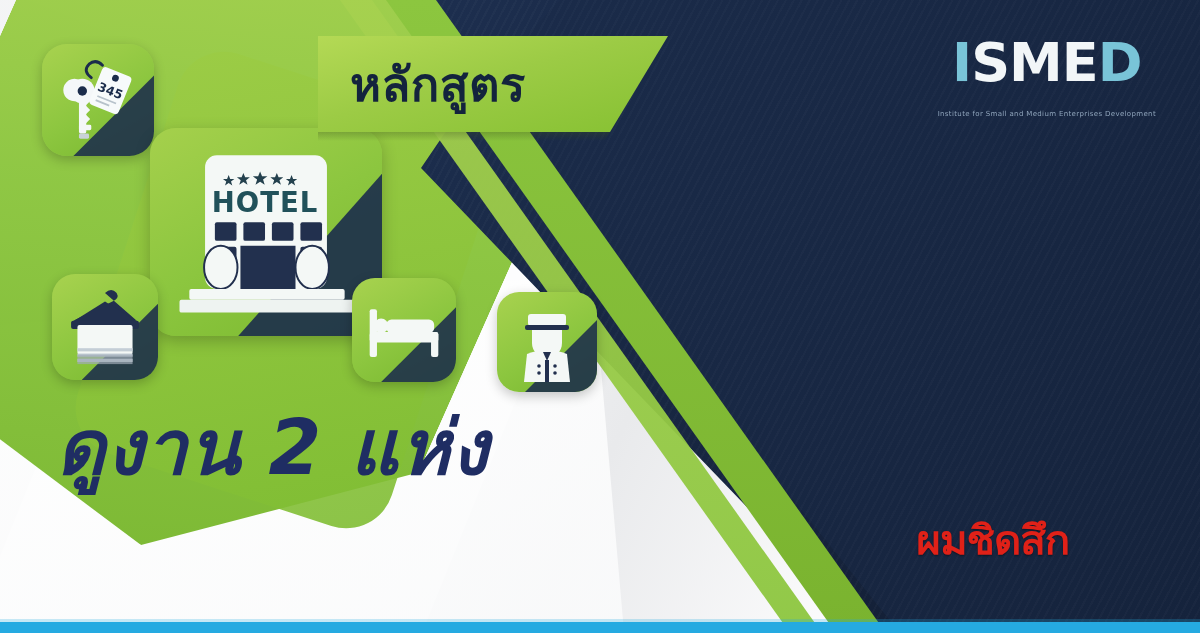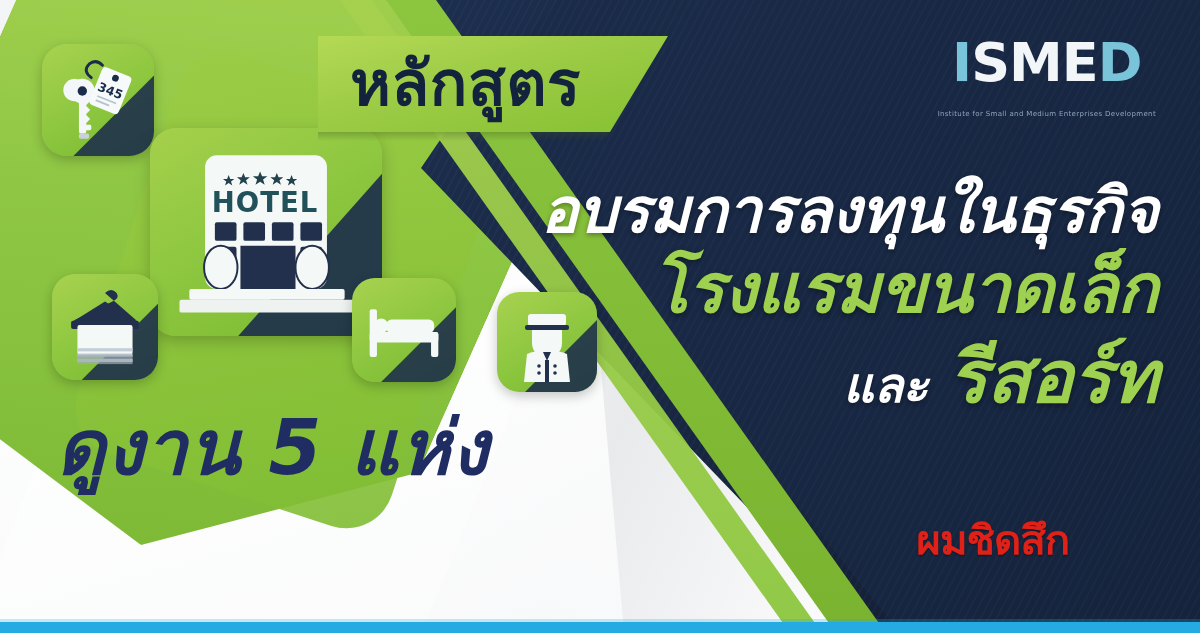--- a/index.html
+++ b/index.html
@@ -86,21 +86,21 @@
 
   
   .ribbon{
     position:absolute; left:318px; top:36px; width:350px; height:96px;
     background:linear-gradient(165deg,#b4d955 0%,#9ccb45 45%,#86c132 100%);
     clip-path:polygon(0 0, 350px 0, 292px 96px, 0 96px);
     display:flex; align-items:center;
     box-shadow:0 3px 10px rgba(0,0,0,.18);
   }
   .ribbon-label{
-    font-size:62px; font-weight:bold; color:#13233d;
+    font-size:47px; font-weight:bold; color:#13233d;
     margin-left:32px; letter-spacing:.5px; line-height:1;
     font-family:"DejaVu Sans","Liberation Sans",sans-serif;
   }
   .ribbon-shadow{
     position:absolute; left:318px; top:132px; width:292px; height:9px;
     background:linear-gradient(180deg,rgba(60,80,30,.30),rgba(60,80,30,0));
     clip-path:polygon(0 0,292px 0,286px 9px,0 9px);
   }
 
   
@@ -325,31 +325,23 @@
     <div class="logo-word">
       <span class="l-i">I</span>
       <span class="l-s">S</span>
       <span class="l-m">M</span>
       <span class="l-e">E</span>
       <span class="l-d">D</span>
     </div>
     <div class="logo-sub">Institute for Small and Medium Enterprises Development</div>
   </div>
 
-  <div class="headline">
-    <div class="hl-1">อบรมการลงทุนในธุรกิจ</div>
-    <div class="hl-2">โรงแรมขนาดเล็ก</div>
-    <div class="hl-3">
-      <span class="and">และ</span>
-      <span class="resort">รีสอร์ท</span>
-    </div>
-  </div>
 
   <div class="bl-text">
-    <div class="bl-line">ดูงาน 5 แห่ง</div>
+    <div class="bl-line">ดูงาน 2 แห่ง</div>
   </div>
 
   <div class="watermark">ผมชิดสึก</div>
 
   <div class="cyan-bar-fade"></div>
   <div class="cyan-bar"></div>
 
 </div>
 
 </body></html>

